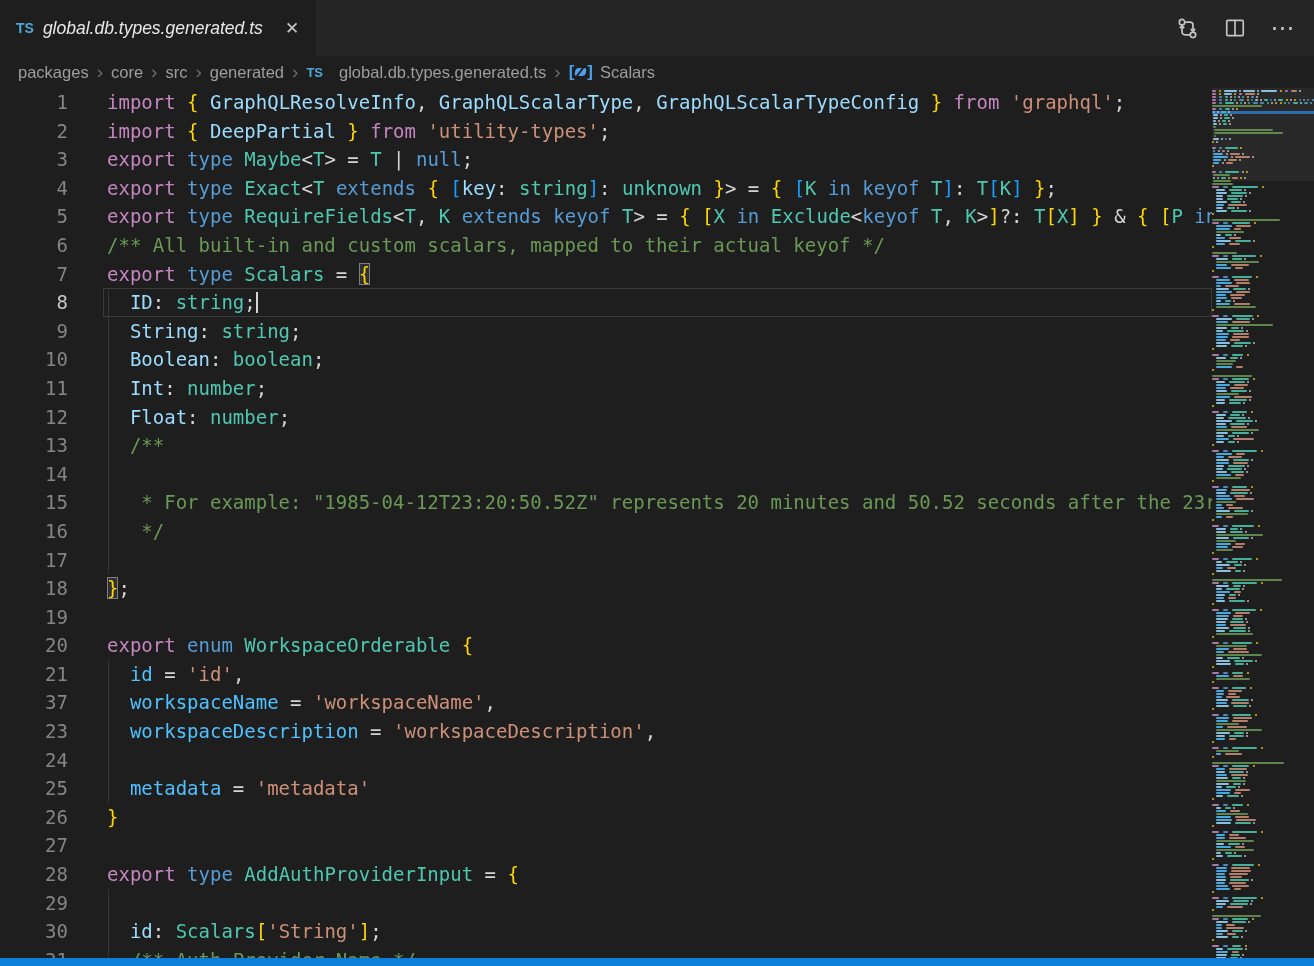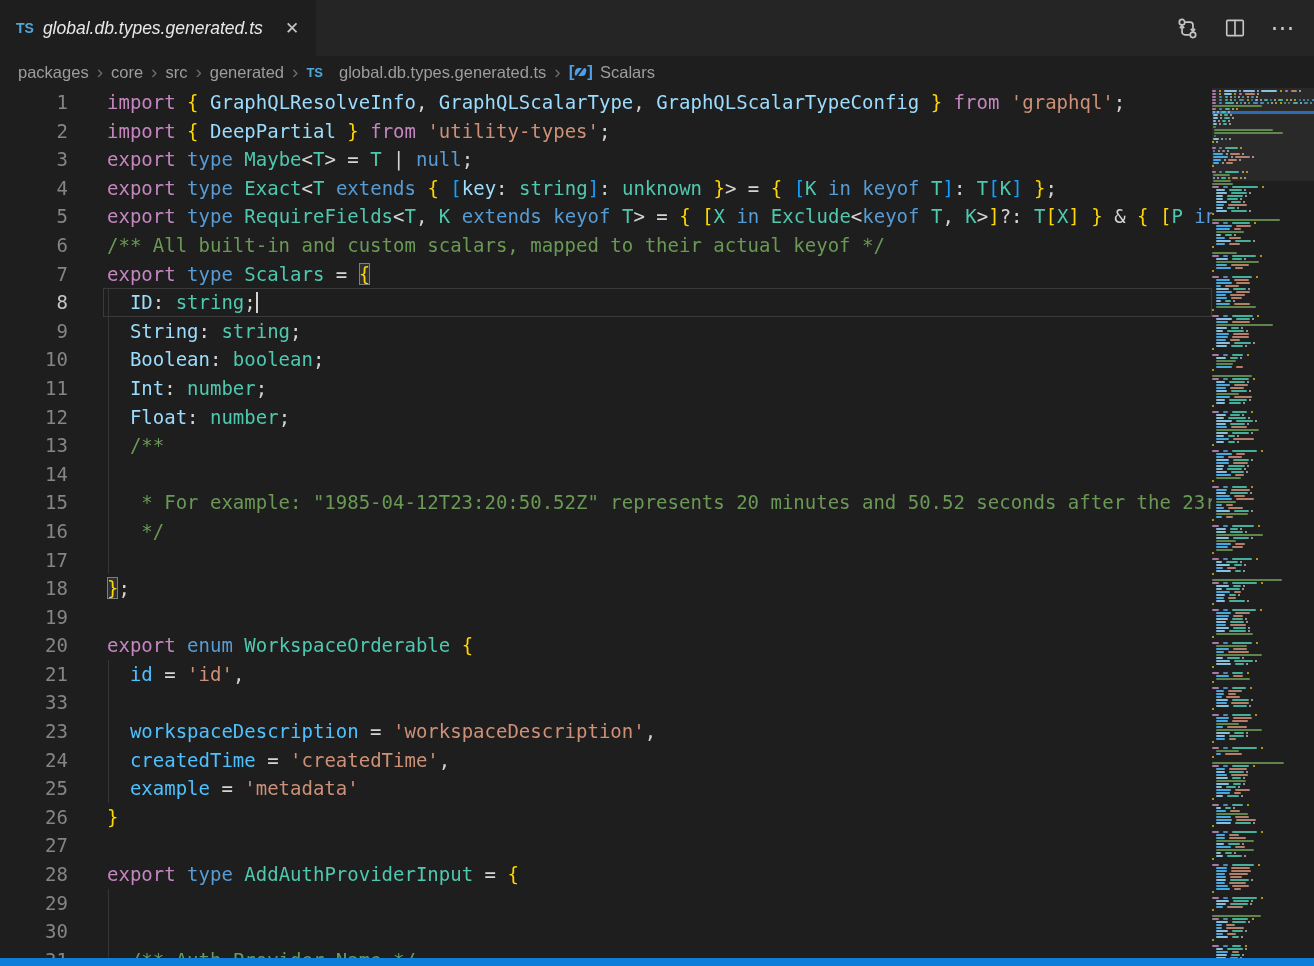--- a/index.html
+++ b/index.html
@@ -138,29 +138,29 @@
         <div class="line"><span class="ln">12</span><span class="guide"></span><span class="lc"><span class="tok c-pun">  </span><span class="tok c-prop">Float</span><span class="tok c-pun">: </span><span class="tok c-typ">number</span><span class="tok c-pun">;</span></span></div>
         <div class="line"><span class="ln">13</span><span class="guide"></span><span class="lc"><span class="tok c-com">  /**</span></span></div>
         <div class="line"><span class="ln">14</span><span class="guide"></span></div>
         <div class="line"><span class="ln">15</span><span class="guide"></span><span class="lc"><span class="tok c-com">   * For example: "1985-04-12T23:20:50.52Z" represents 20 minutes and 50.52 seconds after the 23rd</span></span></div>
         <div class="line"><span class="ln">16</span><span class="guide"></span><span class="lc"><span class="tok c-com">   */</span></span></div>
         <div class="line"><span class="ln">17</span><span class="guide"></span></div>
         <div class="line"><span class="ln">18</span><span class="lc"><span class="tok c-b1 boxed">}</span><span class="tok c-pun">;</span></span></div>
         <div class="line"><span class="ln">19</span><span class="lc"></span></div>
         <div class="line"><span class="ln">20</span><span class="lc"><span class="tok c-kw">export</span><span class="tok c-pun"> </span><span class="tok c-ctrl">enum</span><span class="tok c-pun"> </span><span class="tok c-typ">WorkspaceOrderable</span><span class="tok c-pun"> </span><span class="tok c-b1">{</span></span></div>
         <div class="line"><span class="ln">21</span><span class="guide"></span><span class="lc"><span class="tok c-pun">  </span><span class="tok c-enum">id</span><span class="tok c-pun"> = </span><span class="tok c-str">'id'</span><span class="tok c-pun">,</span></span></div>
-        <div class="line"><span class="ln">33</span><span class="guide"></span></div>
+        <div class="line"><span class="ln">37</span><span class="guide"></span><span class="lc"><span class="tok c-pun">  </span><span class="tok c-enum">workspaceName</span><span class="tok c-pun"> = </span><span class="tok c-str">'workspaceName'</span><span class="tok c-pun">,</span></span></div>
         <div class="line"><span class="ln">23</span><span class="guide"></span><span class="lc"><span class="tok c-pun">  </span><span class="tok c-enum">workspaceDescription</span><span class="tok c-pun"> = </span><span class="tok c-str">'workspaceDescription'</span><span class="tok c-pun">,</span></span></div>
-        <div class="line"><span class="ln">24</span><span class="guide"></span><span class="lc"><span class="tok c-pun">  </span><span class="tok c-enum">createdTime</span><span class="tok c-pun"> = </span><span class="tok c-str">'createdTime'</span><span class="tok c-pun">,</span></span></div>
-        <div class="line"><span class="ln">25</span><span class="guide"></span><span class="lc"><span class="tok c-pun">  </span><span class="tok c-enum">example</span><span class="tok c-pun"> = </span><span class="tok c-str">'metadata'</span></span></div>
+        <div class="line"><span class="ln">24</span><span class="guide"></span></div>
+        <div class="line"><span class="ln">25</span><span class="guide"></span><span class="lc"><span class="tok c-pun">  </span><span class="tok c-enum">metadata</span><span class="tok c-pun"> = </span><span class="tok c-str">'metadata'</span></span></div>
         <div class="line"><span class="ln">26</span><span class="lc"><span class="tok c-b1">}</span></span></div>
         <div class="line"><span class="ln">27</span><span class="lc"></span></div>
         <div class="line"><span class="ln">28</span><span class="lc"><span class="tok c-kw">export</span><span class="tok c-pun"> </span><span class="tok c-ctrl">type</span><span class="tok c-pun"> </span><span class="tok c-typ">AddAuthProviderInput</span><span class="tok c-pun"> = </span><span class="tok c-b1">{</span></span></div>
         <div class="line"><span class="ln">29</span><span class="guide"></span></div>
-        <div class="line"><span class="ln">30</span><span class="guide"></span></div>
+        <div class="line"><span class="ln">30</span><span class="guide"></span><span class="lc"><span class="tok c-pun">  </span><span class="tok c-prop">id</span><span class="tok c-pun">: </span><span class="tok c-typ">Scalars</span><span class="tok c-b1">[</span><span class="tok c-str">'String'</span><span class="tok c-b1">]</span><span class="tok c-pun">;</span></span></div>
         <div class="line"><span class="ln">31</span><span class="guide"></span><span class="lc"><span class="tok c-com">  /** Auth Provider Name */</span></span></div>
       </div>
     <div class="minimap">
       <div class="mm-slider"></div>
       <div class="mm-cur"></div>
     <div class="mm-row">
           <span style="width: 4.32px; margin-right: 2px; background: rgb(197, 134, 192);"></span>
           <span style="width: 0.72px; background: transparent;"></span>
           <span style="width: 2px; margin-right: 2px; background: rgb(255, 215, 0);"></span>
           <span style="width: 0.72px; background: transparent;"></span>

